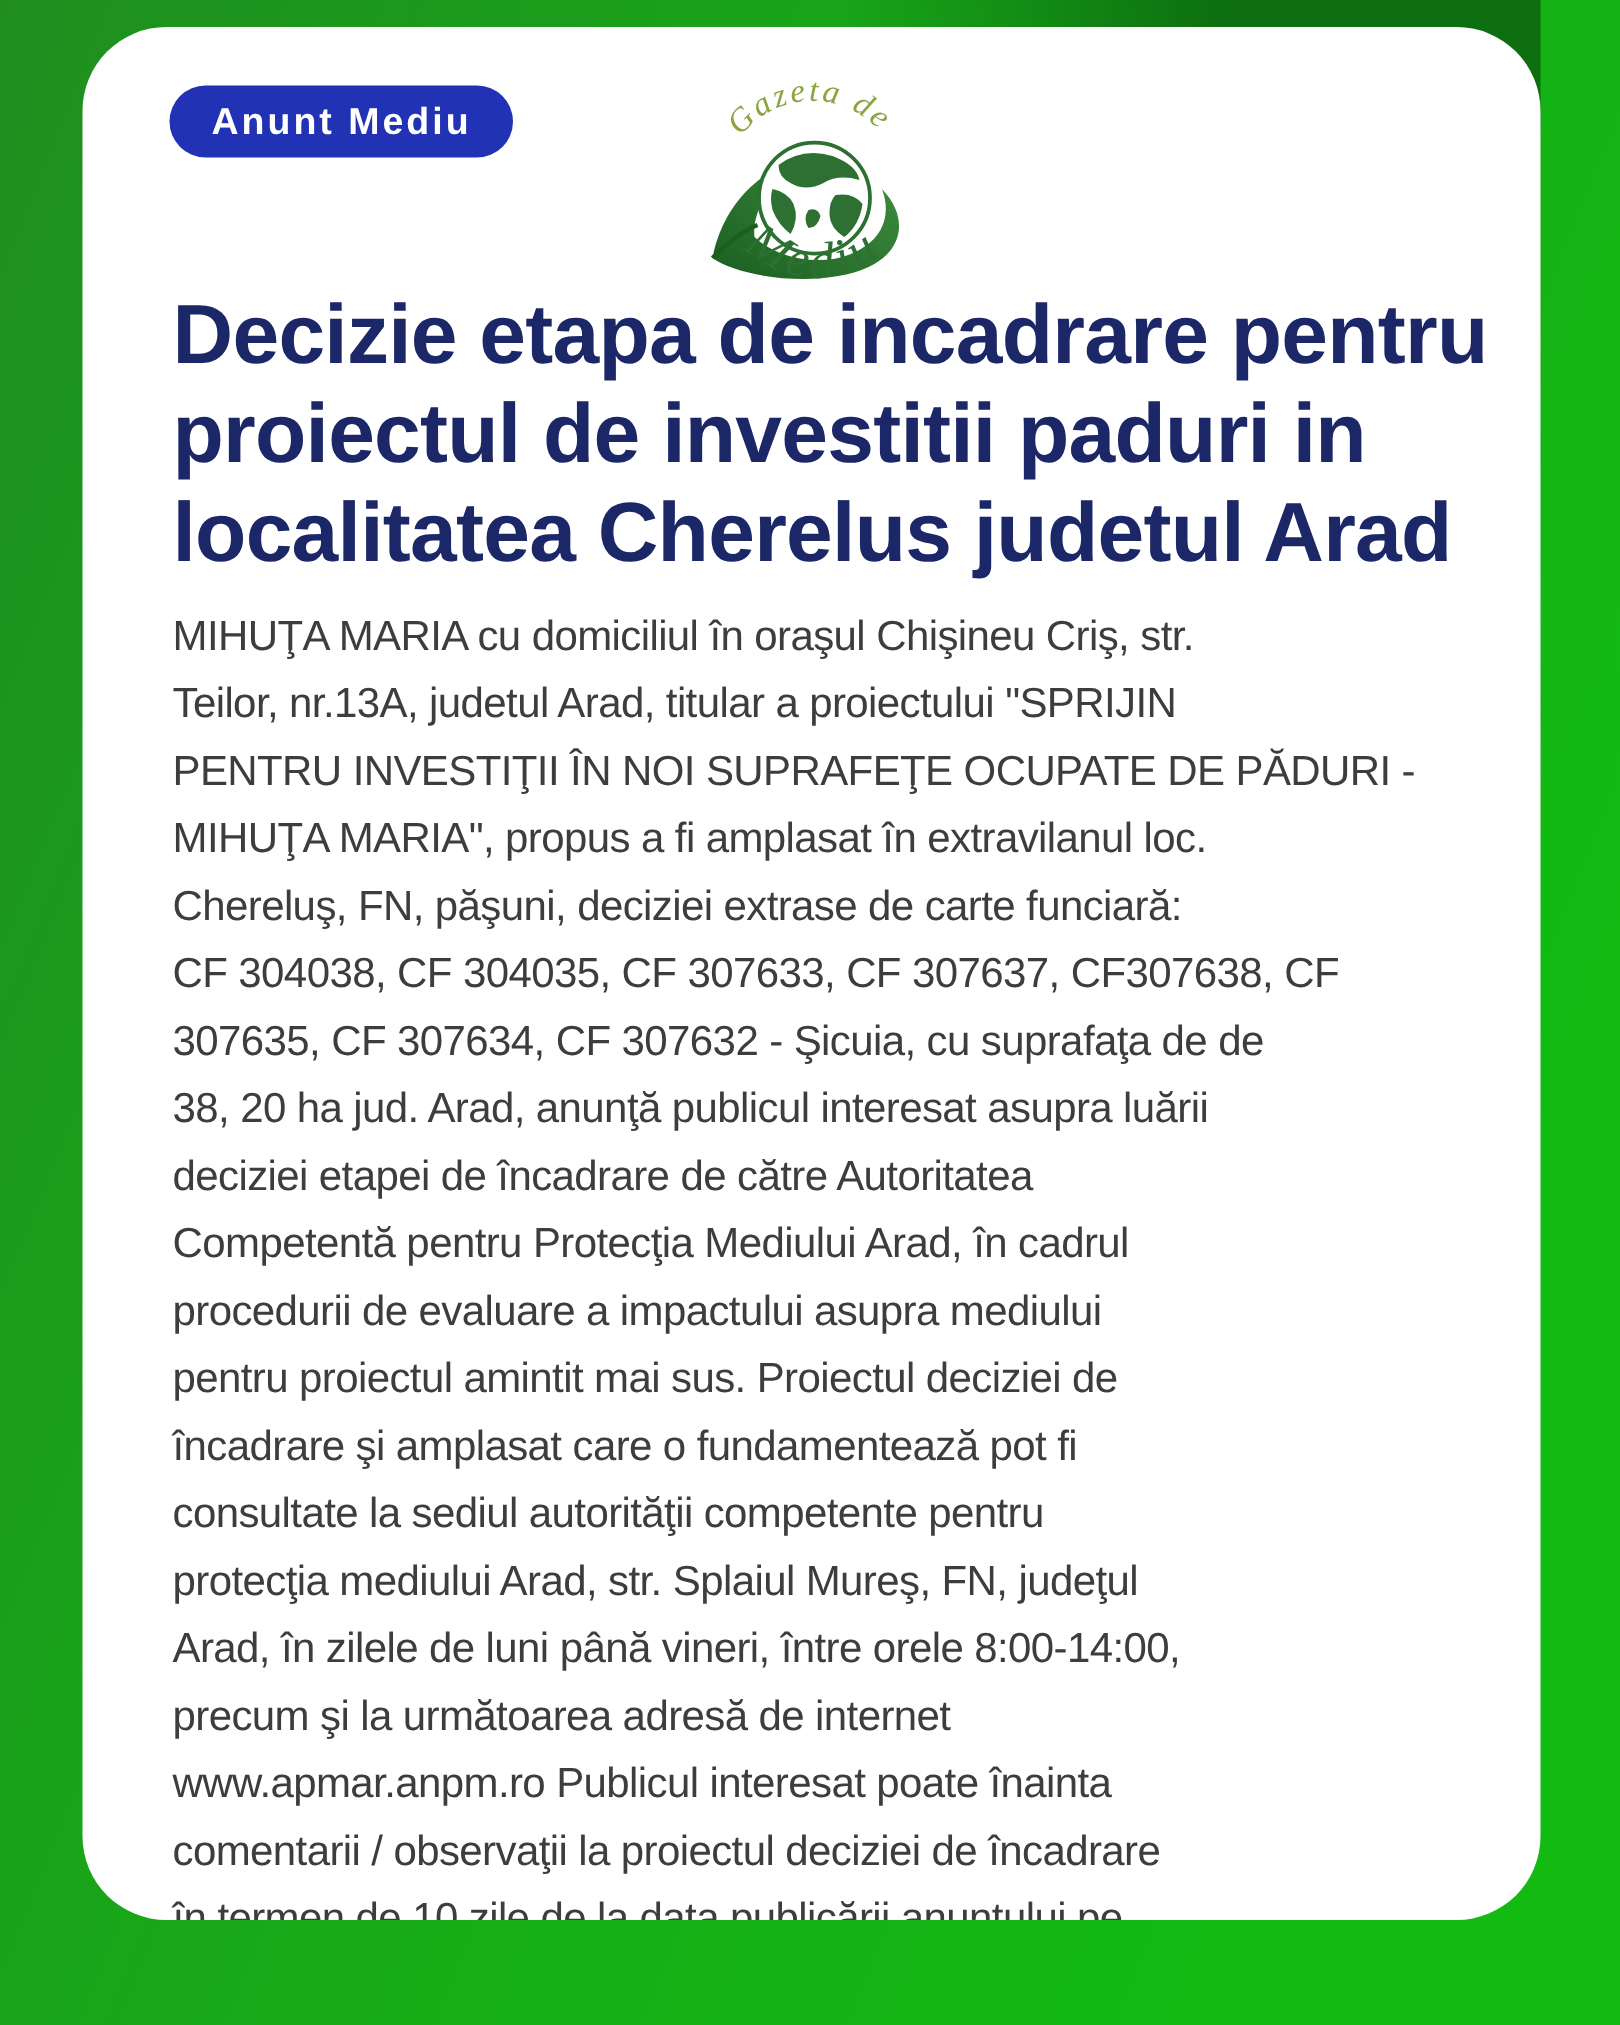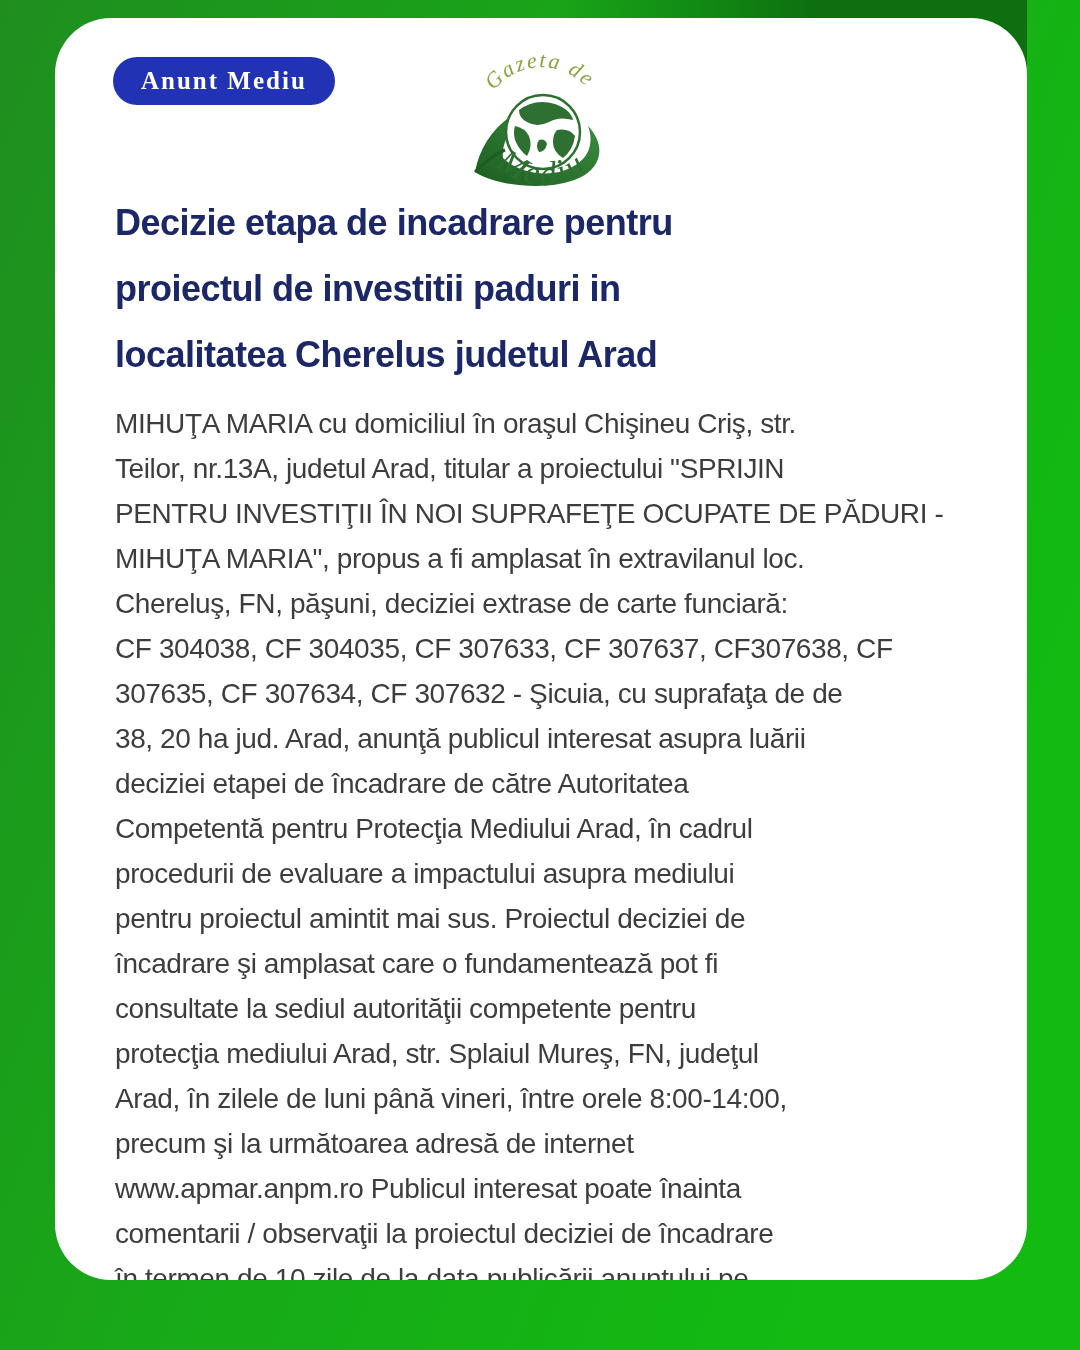--- a/index.html
+++ b/index.html
@@ -32,32 +32,32 @@
     background:var(--card-white);
     border-radius:56px;
     overflow:hidden;
     z-index:1;
   }
   .badge{
     position:absolute; left:58px; top:39px;
     height:48px; padding:0 28px;
     background:var(--badge-blue); color:#fff;
     border:none; border-radius:26px;
-    font-family:Liberation Serif, serif;
+    font-family:Liberation Sans, sans-serif;
     font-size:25px; font-weight:600; letter-spacing:2px;
     line-height:48px; cursor:pointer;
   }
   .logo{
     position:absolute; left:50%; top:26px; transform:translateX(-50%);
     width:160px; height:150px;
   }
   .title{
     position:absolute; left:60px; top:172px; width:860px;
     color:var(--title-navy);
-    font-size:36px; line-height:66px; font-weight:700;
+    font-size:56px; line-height:66px; font-weight:700;
     letter-spacing:-0.5px;
   }
   .body-text{
     position:absolute; left:60px; top:383px; width:880px;
     color:var(--body-gray);
     font-size:28px; line-height:45px; letter-spacing:-0.4px;
     white-space:nowrap;
   }
   .title div, .body-text div{white-space:nowrap;}
 </style>

